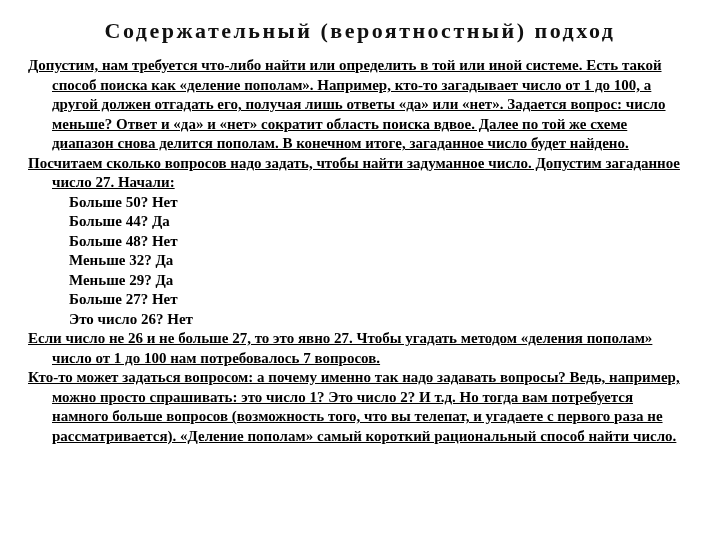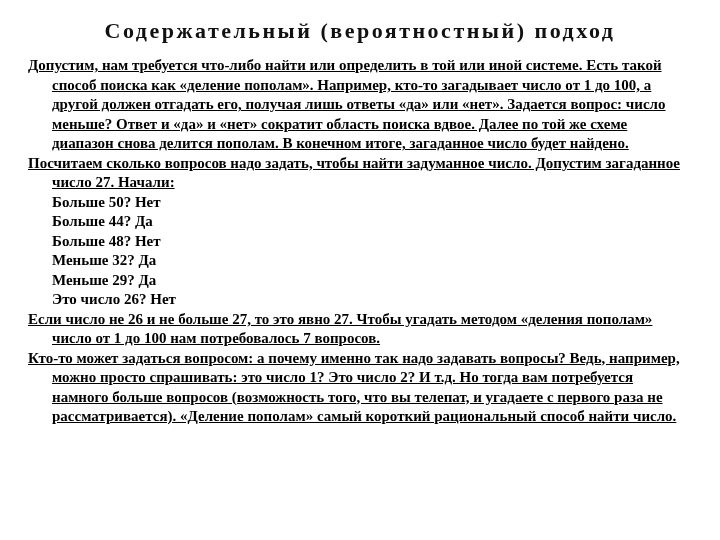--- a/index.html
+++ b/index.html
@@ -35,37 +35,38 @@
   .block { margin: 0; text-decoration: underline; }
   .block.hanging {
     padding-left: 24px;
     text-indent: -24px;
   }
   .block.indented {
     padding-left: 24px;
     text-indent: 0;
   }
   .qa-list { padding-left: 24px; }
-  .qa-line { white-space: pre; }
+  .qa-line { white-space: pre; margin-left: 17px; }
 </style>
 </head>
 <body>
 
 <div class="slide">
   <h1 class="title">Содержательный (вероятностный) подход</h1>
 
   <div class="body-text">
     <p class="block hanging">Допустим, нам требуется что-либо найти или определить в той или иной системе. Есть такой способ поиска как «деление пополам». Например, кто-то загадывает число от 1 до 100, а другой должен отгадать его, получая лишь ответы «да» или «нет». Задается вопрос: число меньше? Ответ и «да» и «нет» сократит область поиска вдвое. Далее по той же схеме диапазон снова делится пополам. В конечном итоге, загаданное число будет найдено.</p>
     <p class="block hanging">Посчитаем сколько вопросов надо задать, чтобы найти задуманное число. Допустим загаданное число 27. Начали:</p>
 
     <div class="qa-list">
       <div class="qa-line">Больше 50? Нет</div>
       <div class="qa-line">Больше 44? Да</div>
       <div class="qa-line">Больше 48? Нет</div>
       <div class="qa-line">Меньше 32? Да</div>
       <div class="qa-line">Меньше 29? Да</div>
+      <div class="qa-line">Больше 27? Нет</div>
       <div class="qa-line">Это число 26? Нет</div>
     </div>
 
     <p class="block hanging">Если число не 26 и не больше 27, то это явно 27. Чтобы угадать методом «деления пополам» число от 1 до 100 нам потребовалось 7 вопросов.</p>
     <p class="block hanging">Кто-то может задаться вопросом: а почему именно так надо задавать вопросы? Ведь, например, можно просто спрашивать: это число 1? Это число 2? И т.д. Но тогда вам потребуется намного больше вопросов (возможность того, что вы телепат, и угадаете с первого раза не рассматривается). «Деление пополам» самый короткий рациональный способ найти число.</p>
   </div>
 </div>
 
 </body></html>

